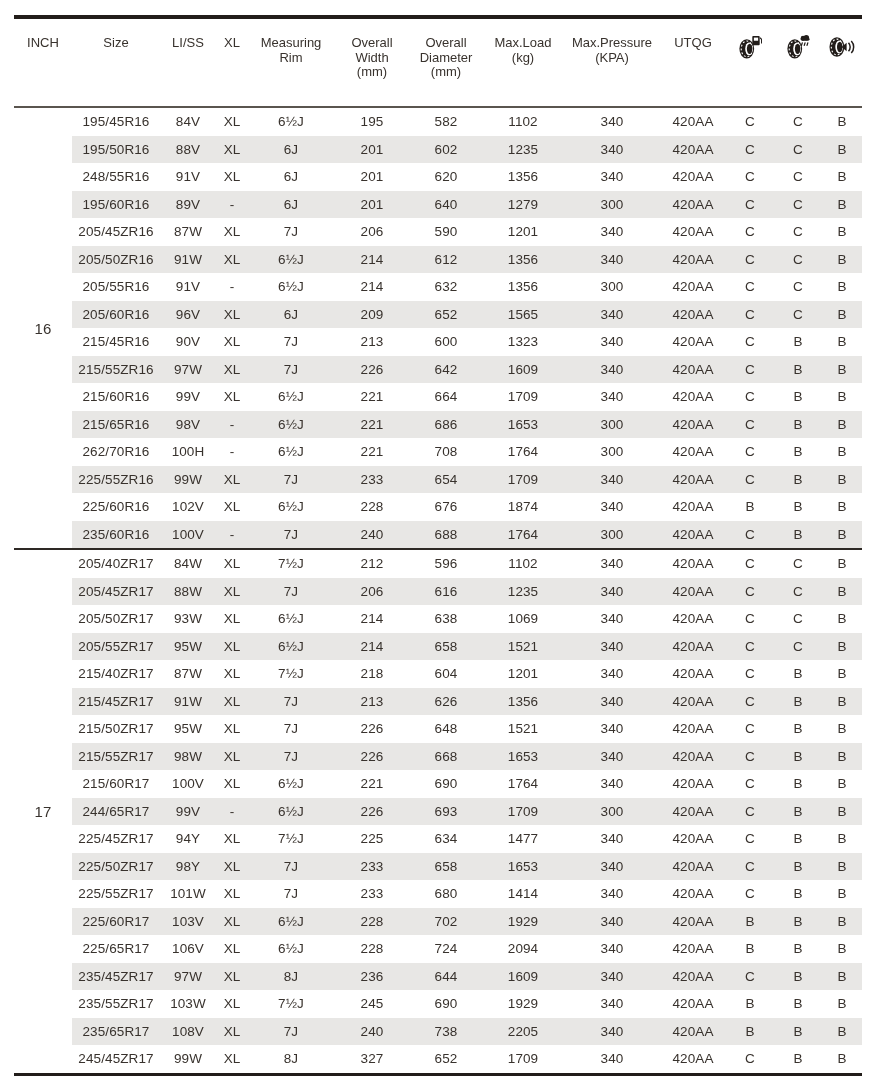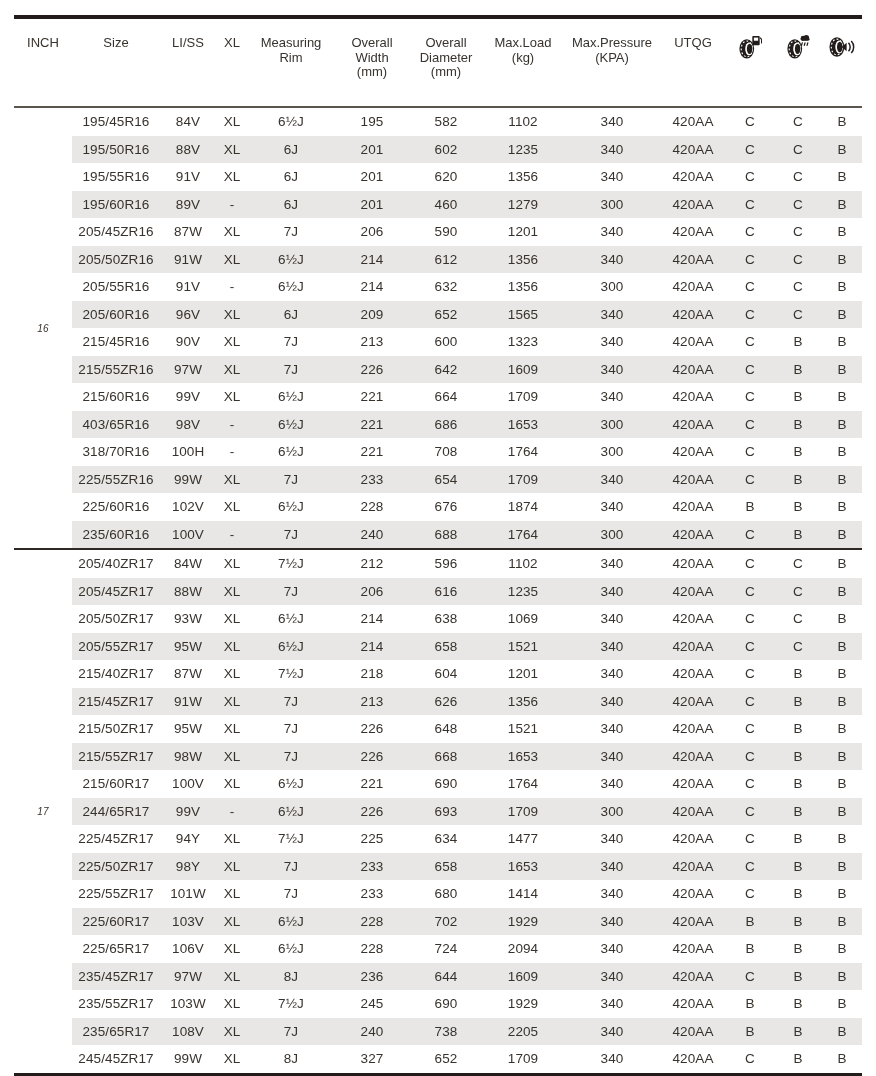--- a/index.html
+++ b/index.html
@@ -40,21 +40,21 @@
   tbody td{
     height:27.5px;
     padding:0;
     font-size:13.5px;
     text-align:center;
     vertical-align:middle;
     color:var(--ink);
     letter-spacing:.1px;
   }
   tbody tr:nth-child(even) td{background:var(--stripe);}
-  td.inch-cell{background:var(--bg) !important;font-size:10px;font-style:italic;}
+  td.inch-cell{background:var(--bg) !important;font-size:15px;}
   tbody.section + tbody.section tr:first-child td{border-top:2px solid #2e2925;}
   .icon{display:inline-block;line-height:0;}
   .icon svg{display:block;}
 </style>
 </head>
 <body>
 
 <div class="page">
   <table id="spec-table">
     <colgroup>
@@ -161,40 +161,40 @@
           <td>201</td>
           <td>602</td>
           <td>1235</td>
           <td>340</td>
           <td>420AA</td>
           <td>C</td>
           <td>C</td>
           <td>B</td>
         </tr>
         <tr>
-          <td>195/55R16</td>
+          <td>248/55R16</td>
           <td>91V</td>
           <td>XL</td>
           <td>6J</td>
           <td>201</td>
           <td>620</td>
           <td>1356</td>
           <td>340</td>
           <td>420AA</td>
           <td>C</td>
           <td>C</td>
           <td>B</td>
         </tr>
         <tr>
           <td>195/60R16</td>
           <td>89V</td>
           <td>-</td>
           <td>6J</td>
           <td>201</td>
-          <td>460</td>
+          <td>640</td>
           <td>1279</td>
           <td>300</td>
           <td>420AA</td>
           <td>C</td>
           <td>C</td>
           <td>B</td>
         </tr>
         <tr>
           <td>205/45ZR16</td>
           <td>87W</td>
@@ -287,35 +287,35 @@
           <td>221</td>
           <td>664</td>
           <td>1709</td>
           <td>340</td>
           <td>420AA</td>
           <td>C</td>
           <td>B</td>
           <td>B</td>
         </tr>
         <tr>
-          <td>403/65R16</td>
+          <td>215/65R16</td>
           <td>98V</td>
           <td>-</td>
           <td>6½J</td>
           <td>221</td>
           <td>686</td>
           <td>1653</td>
           <td>300</td>
           <td>420AA</td>
           <td>C</td>
           <td>B</td>
           <td>B</td>
         </tr>
         <tr>
-          <td>318/70R16</td>
+          <td>262/70R16</td>
           <td>100H</td>
           <td>-</td>
           <td>6½J</td>
           <td>221</td>
           <td>708</td>
           <td>1764</td>
           <td>300</td>
           <td>420AA</td>
           <td>C</td>
           <td>B</td>

